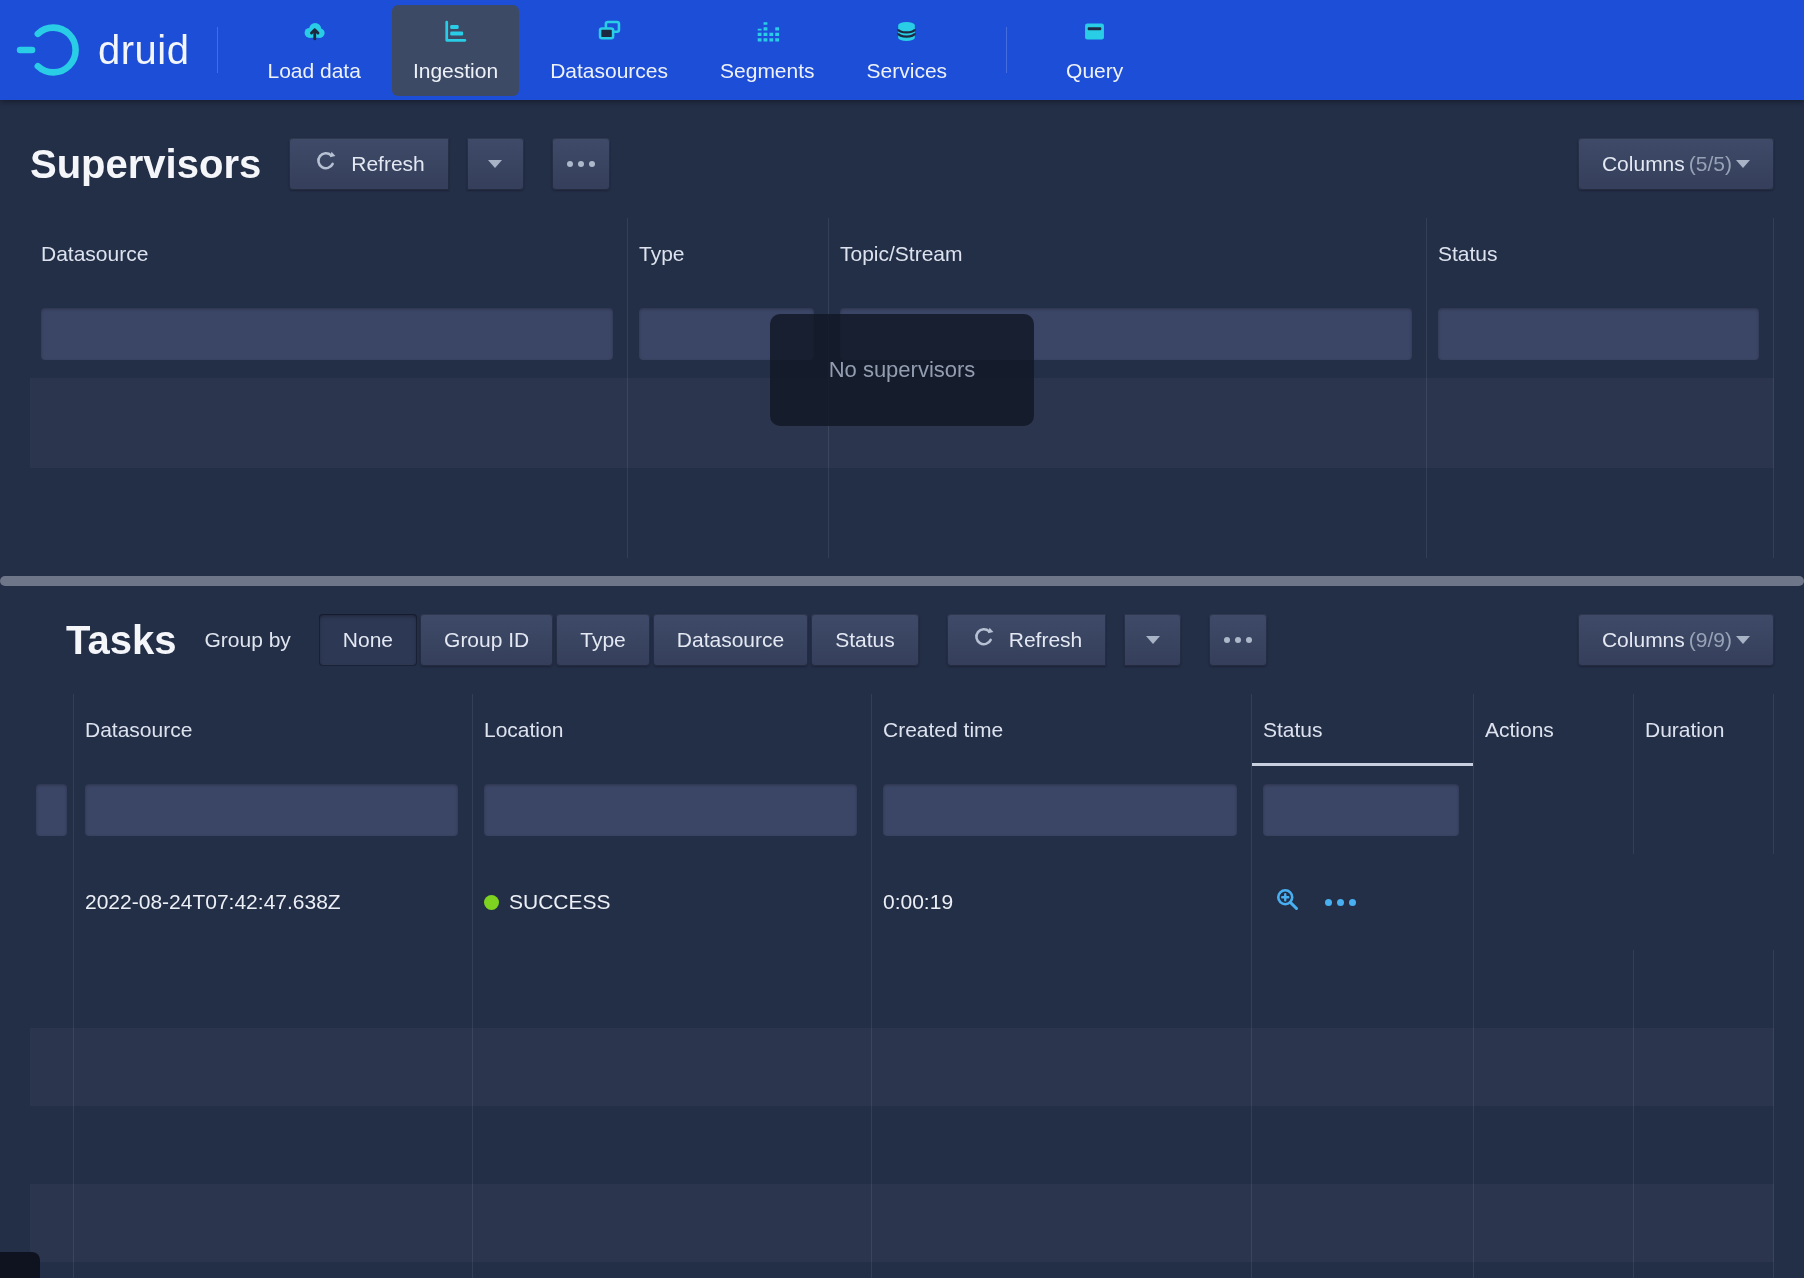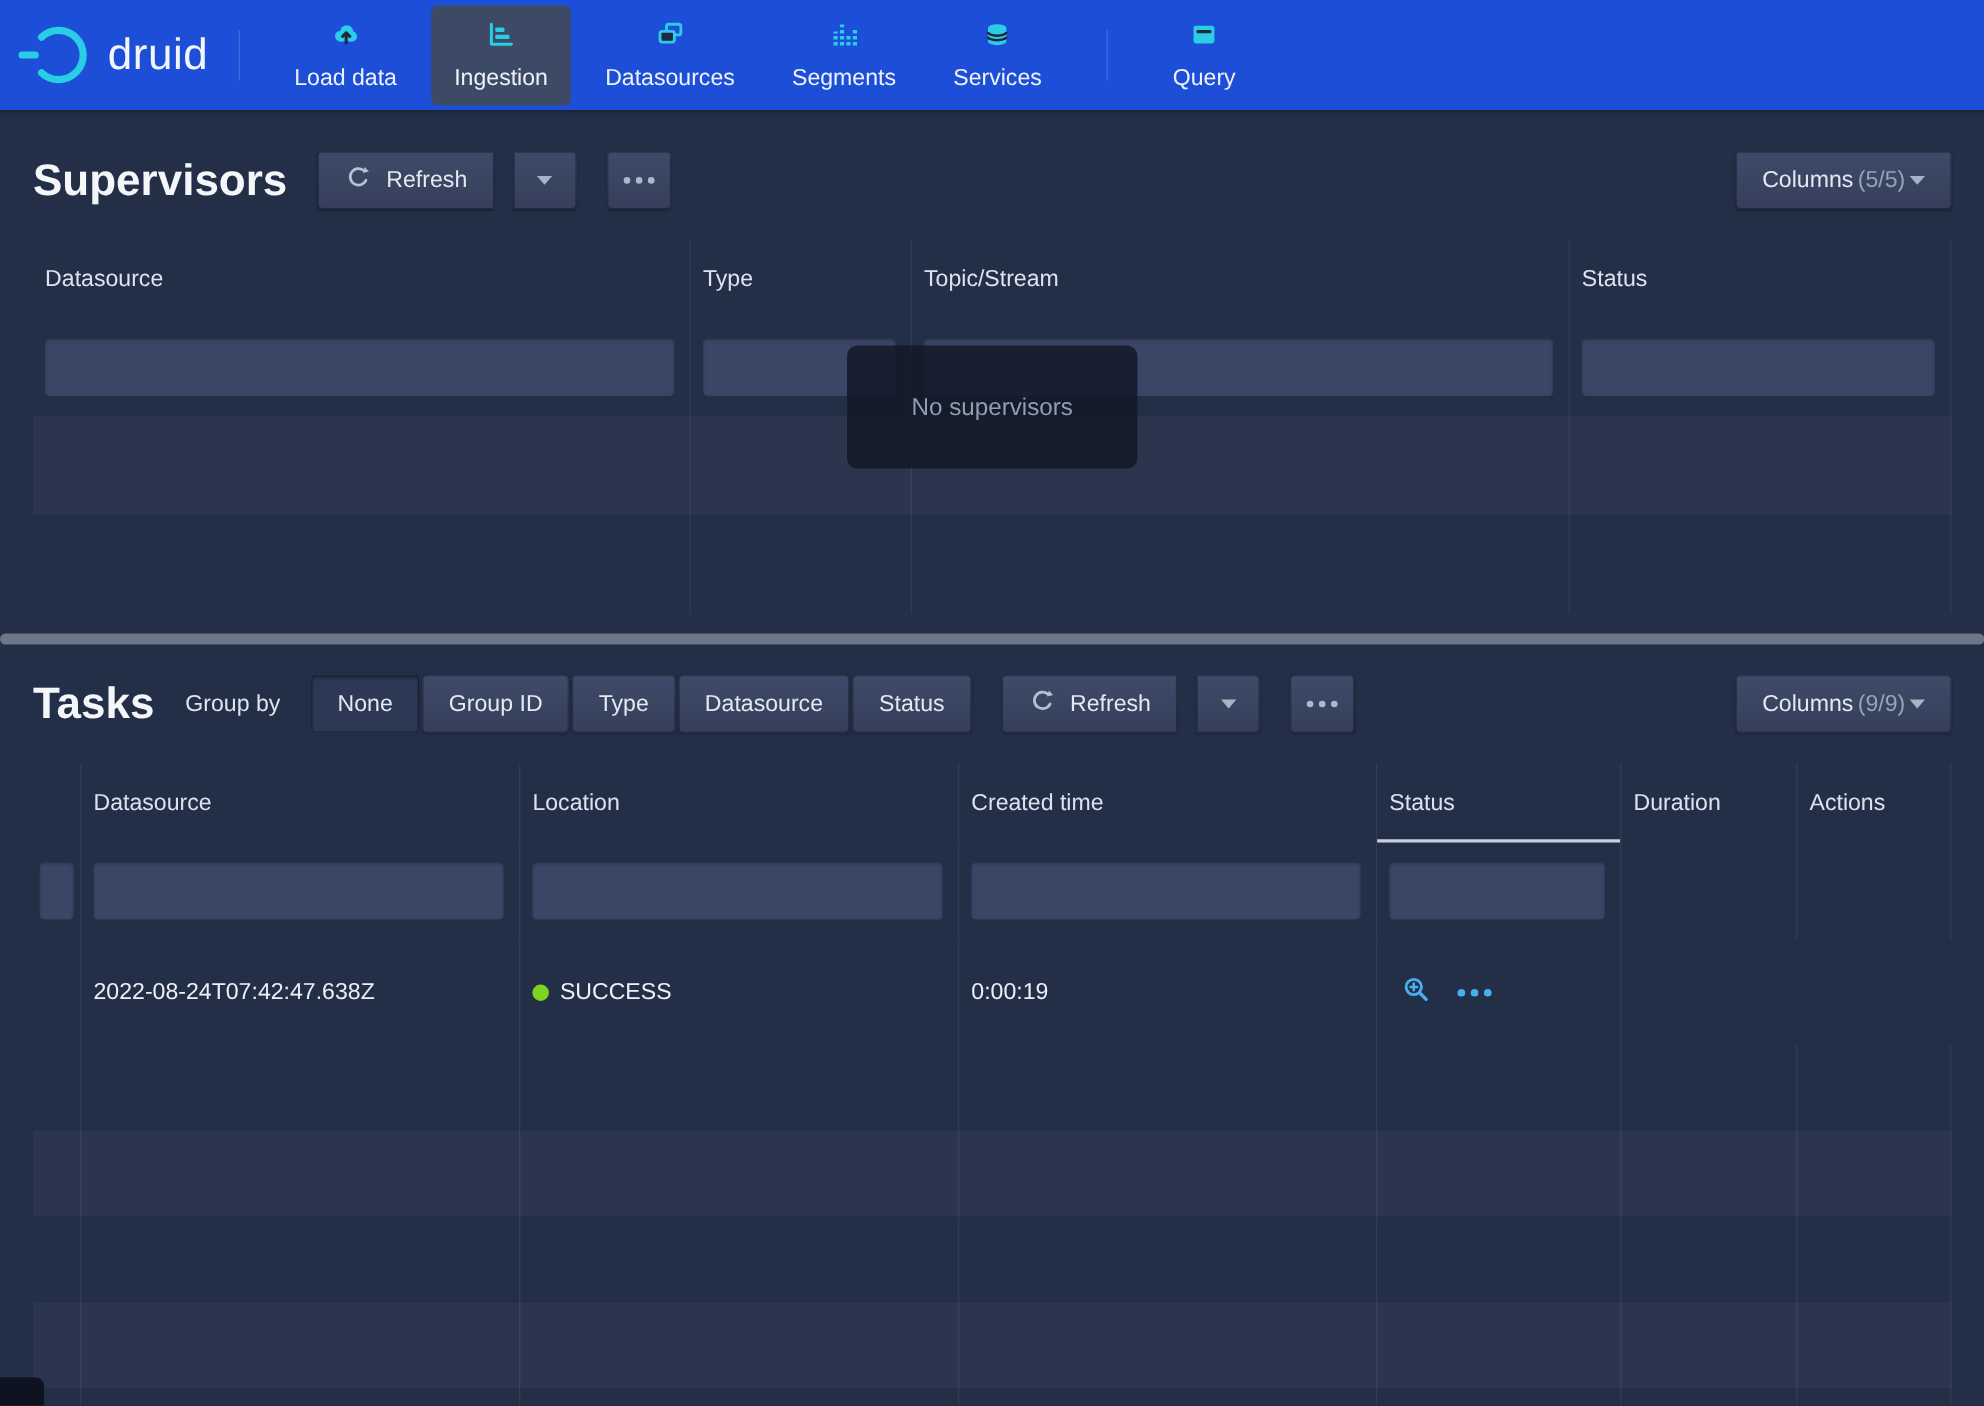--- a/index.html
+++ b/index.html
@@ -57,21 +57,21 @@
   .columns-btn .muted { color:#98a2b6; }
   .seg.active {
     background:#2d3854;
     box-shadow: inset 0 0 0 1px rgba(12,16,30,0.5), inset 0 2px 4px rgba(0,0,0,0.35);
   }
   .seg-group { display:inline-flex; gap:3px; }
 
   
   .toolbar { display:flex; align-items:center; gap:28px; padding:0 30px; }
   .sup-toolbar { margin-top:36px; height:56px; }
-  .tasks-toolbar { margin-top:26px; height:56px; }
+  .tasks-toolbar { margin-top:26px; height:56px;margin-left:36px; }
   .section-title { font-size:40px; font-weight:700; color:#f4f6fa; }
   .groupby-label { font-size:21px; color:#dfe5ef; }
 
   
   .table { position:relative; margin:26px 30px 0 30px; }
   .tr { display:grid; }
   .sup-table .tr { grid-template-columns:598px 201px 598px 1fr; }
   .tasks-table .tr { grid-template-columns:44px 399px 399px 380px 222px 160px 1fr; }
   .th,.td {
     border-right:1px solid rgba(255,255,255,0.08);
@@ -327,22 +327,22 @@
     </button>
   </div>
 
   <div class="table tasks-table">
     <div class="tr thead">
       <div class="th"></div>
       <div class="th">Datasource</div>
       <div class="th">Location</div>
       <div class="th">Created time</div>
       <div class="th sorted">Status</div>
+      <div class="th">Actions</div>
       <div class="th">Duration</div>
-      <div class="th">Actions</div>
     </div>
     <div class="tr filter-row">
       <div class="td narrow">
           <input class="filter-input" style="">
         </div>
       <div class="td">
           <input class="filter-input" style="">
         </div>
       <div class="td">
           <input class="filter-input" style="">

